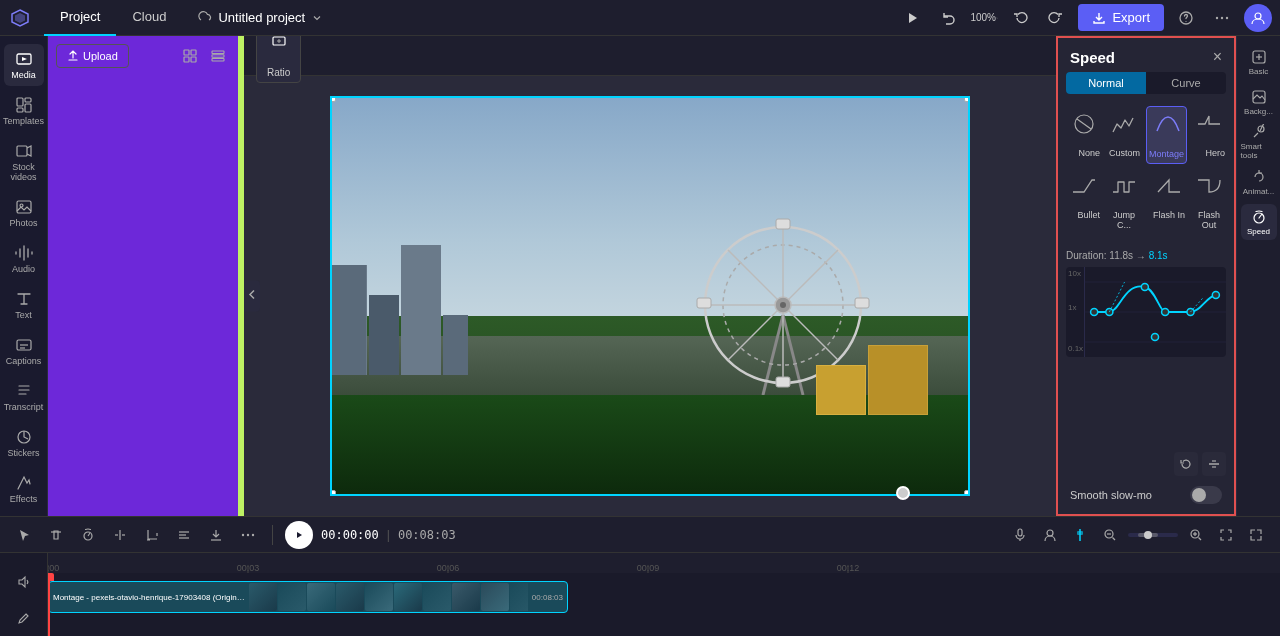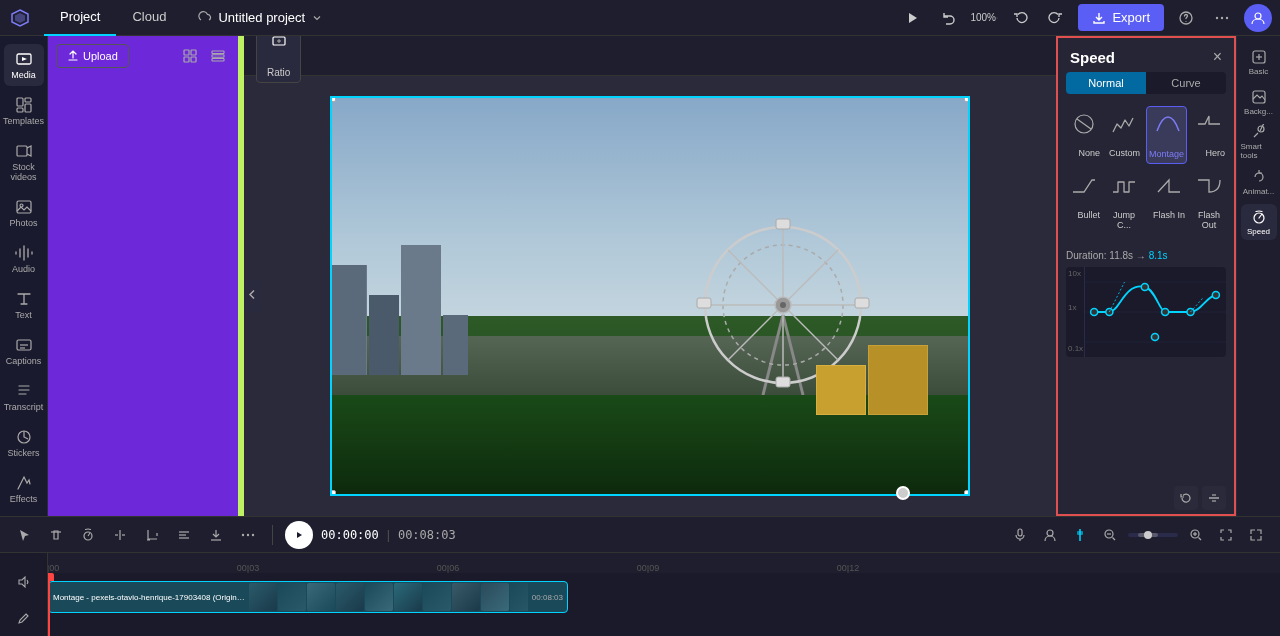--- a/index.html
+++ b/index.html
@@ -509,20 +509,26 @@
       </button>
       <button class="graph-ctrl-btn">
         <svg width="12" height="12" viewBox="0 0 12 12" fill="none">
             <line x1="1" y1="6" x2="11" y2="6" stroke="#aaa" stroke-width="1.5"></line>
             <line x1="4" y1="3" x2="8" y2="3" stroke="#aaa" stroke-width="1.2"></line>
             <line x1="4" y1="9" x2="8" y2="9" stroke="#aaa" stroke-width="1.2"></line>
           </svg>
       </button>
     </div>
 
+    <div class="smooth-slowmo">
+      <span class="smooth-label">Smooth slow-mo</span>
+      <div class="toggle">
+        <div class="toggle-knob"></div>
+      </div>
+    </div>
   </div>
 
   <div class="right-panel-tabs">
     <div class="rpanel-item">
       <svg viewBox="0 0 16 16" fill="none">
           <rect x="2" y="2" width="12" height="12" rx="2" stroke="#aaa" stroke-width="1.2"></rect>
           <line x1="5" y1="8" x2="11" y2="8" stroke="#aaa" stroke-width="1.2"></line>
           <line x1="8" y1="5" x2="8" y2="11" stroke="#aaa" stroke-width="1.2"></line>
         </svg>
       <span style="font-size:8px;color:#aaa;">Basic</span>

